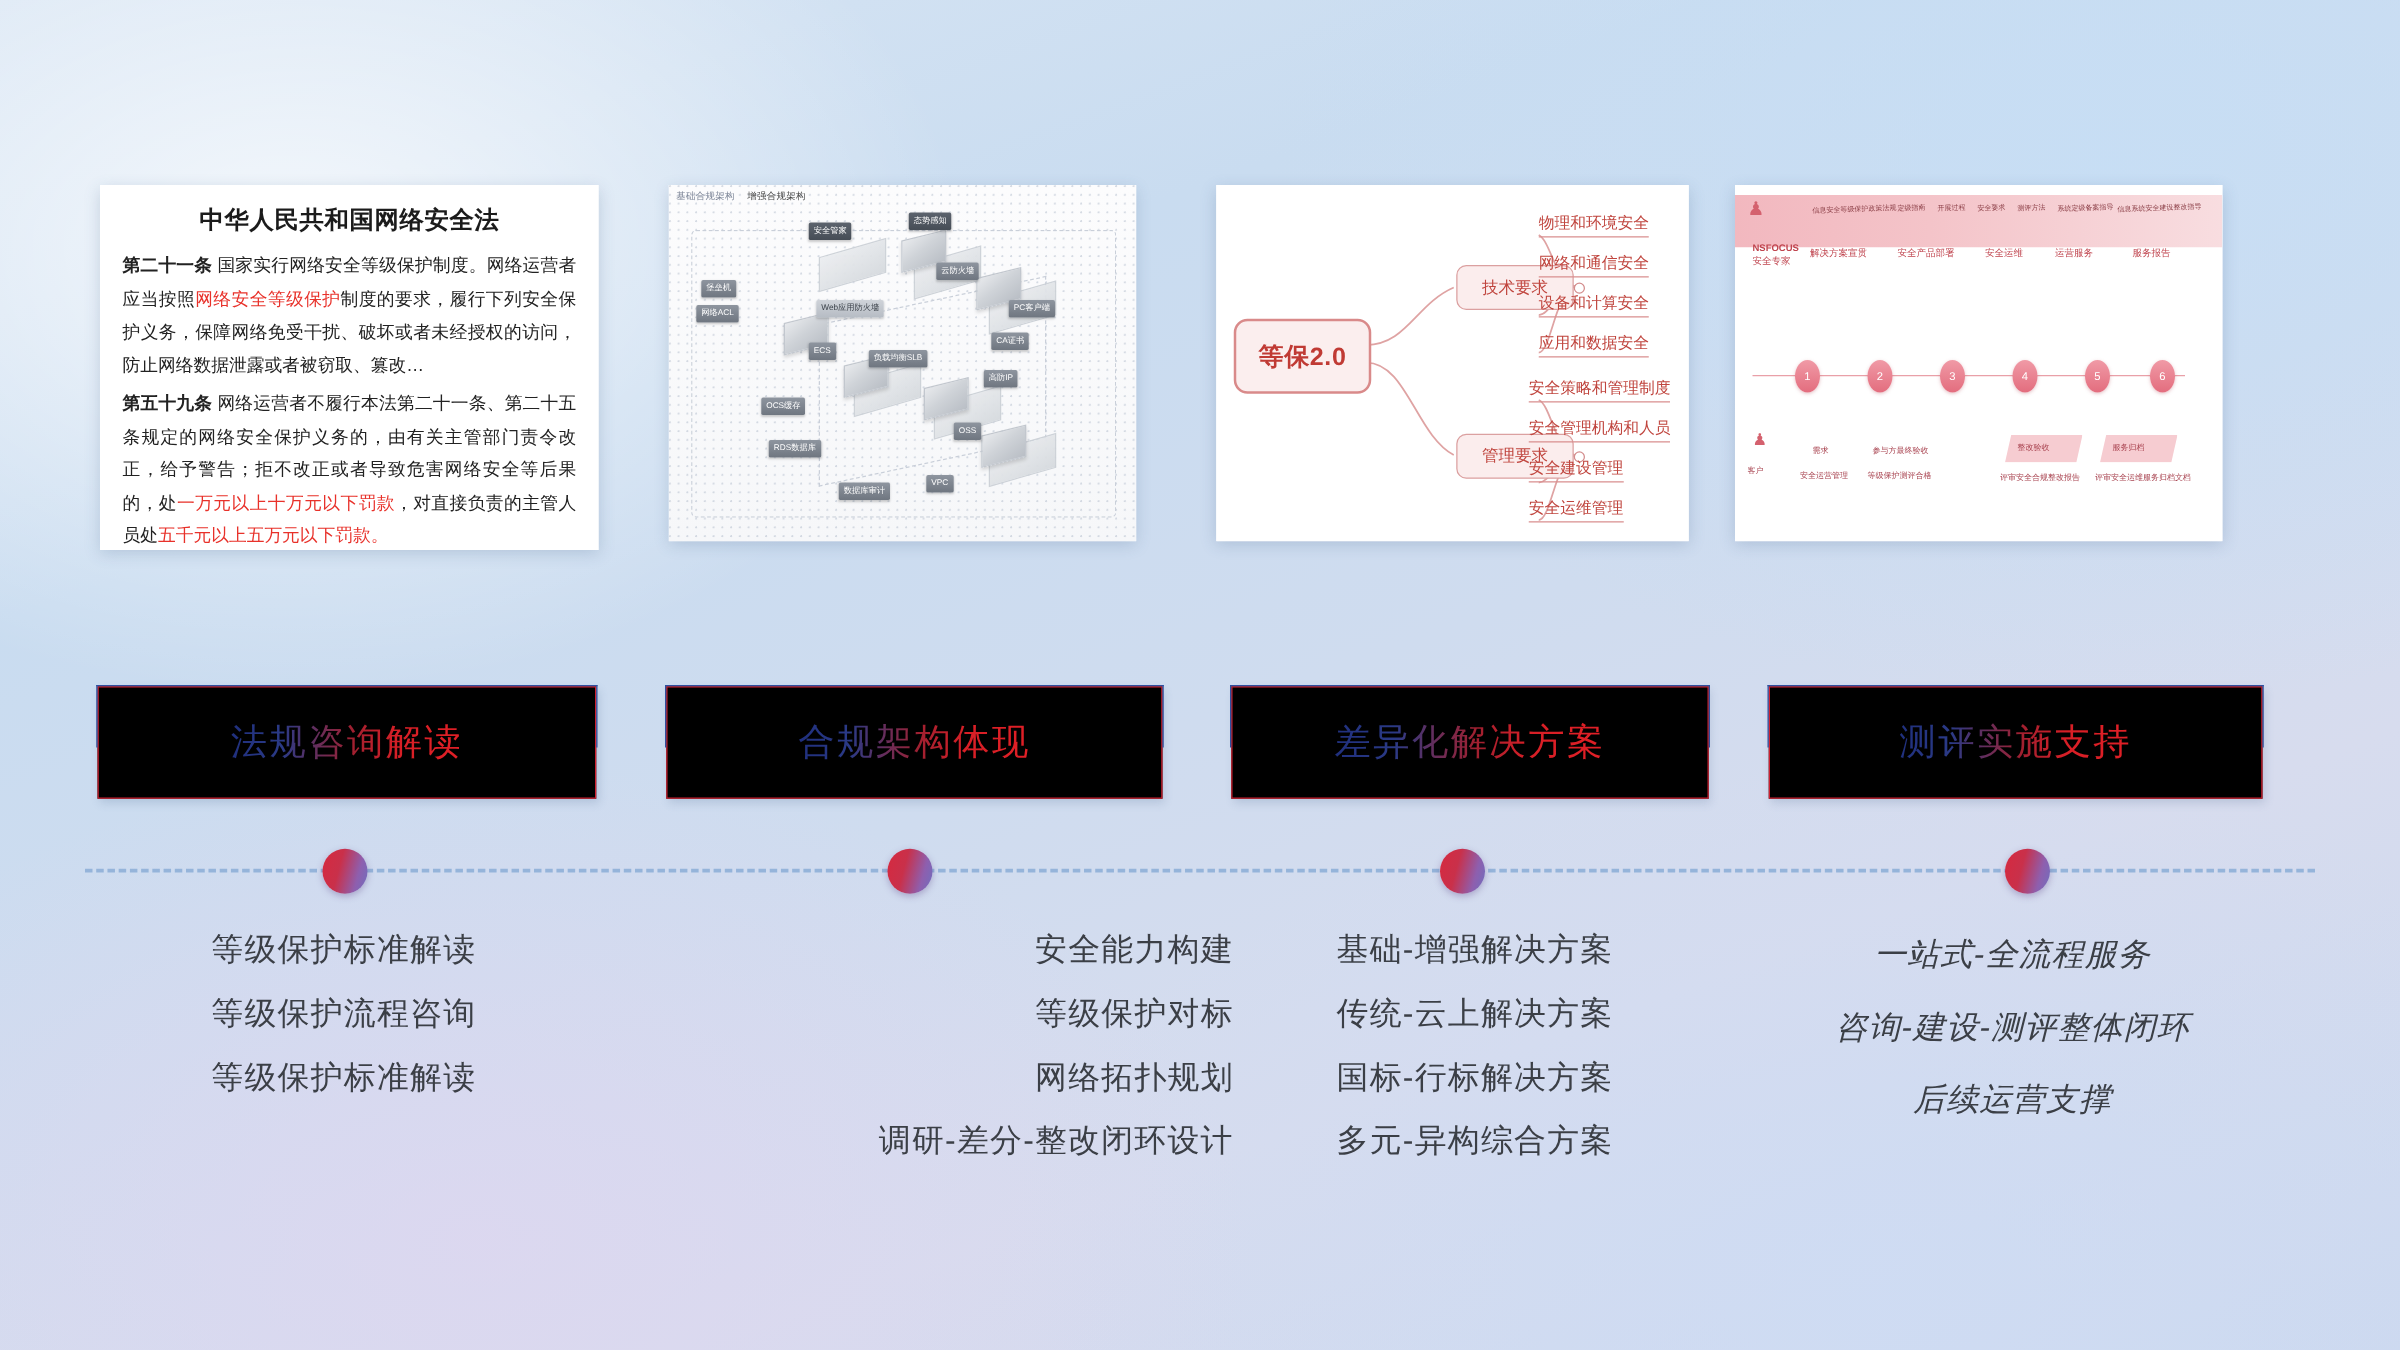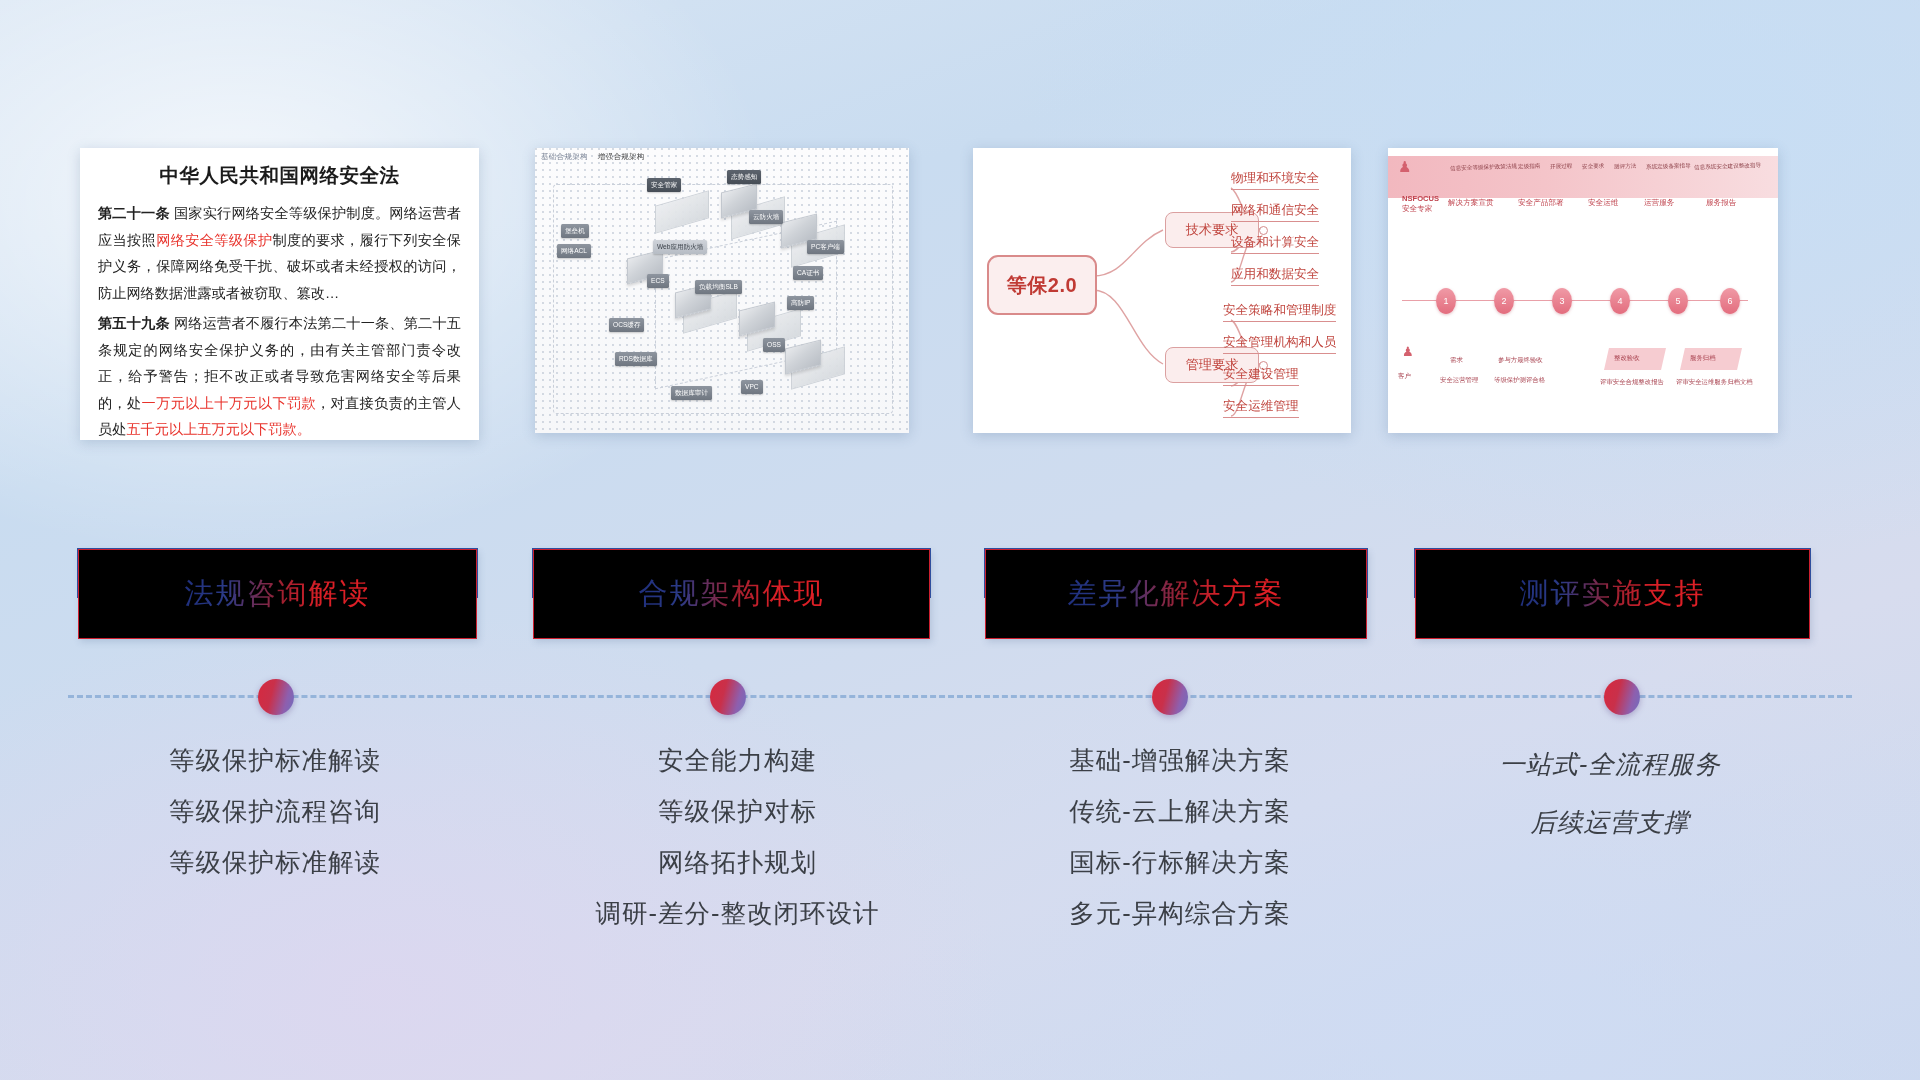--- a/index.html
+++ b/index.html
@@ -156,21 +156,21 @@
   .tl-dot{
     position:absolute;top:19px;width:36px;height:36px;border-radius:50%;
     background:linear-gradient(105deg,#d6293f 0%,#c9304a 38%,#8e5fae 75%,#6f6fbf 100%);
     box-shadow:0 2px 6px rgba(90,60,130,.35);
   }
 
   
   .lists{position:absolute;left:0;top:735px;width:1920px;height:250px;}
   .lcol{position:absolute;top:0;text-align:center;}
   .lcol.l1{left:40px;width:470px;}
-  .lcol.l2{left:500px;width:475px;}
+  .lcol.l2{left:512px;width:475px;text-align:right;}
   .lcol.l3{left:975px;width:410px;}
   .lcol.l4{left:1390px;width:440px;}
   .litem{
     font-size:25.5px;color:#3b3f46;line-height:51px;letter-spacing:1px;
     white-space:nowrap;
   }
   .lcol.l4 .litem{line-height:58px;font-style:italic;}
 </style>
 </head>
 <body>
@@ -352,17 +352,18 @@
       <div class="litem">调研-差分-整改闭环设计</div>
     </div>
     <div class="lcol l3">
       <div class="litem">基础-增强解决方案</div>
       <div class="litem">传统-云上解决方案</div>
       <div class="litem">国标-行标解决方案</div>
       <div class="litem">多元-异构综合方案</div>
     </div>
     <div class="lcol l4">
       <div class="litem">一站式-全流程服务</div>
+      <div class="litem">咨询-建设-测评整体闭环</div>
       <div class="litem">后续运营支撑</div>
     </div>
   </div>
 
 </div>
 
 </body></html>

